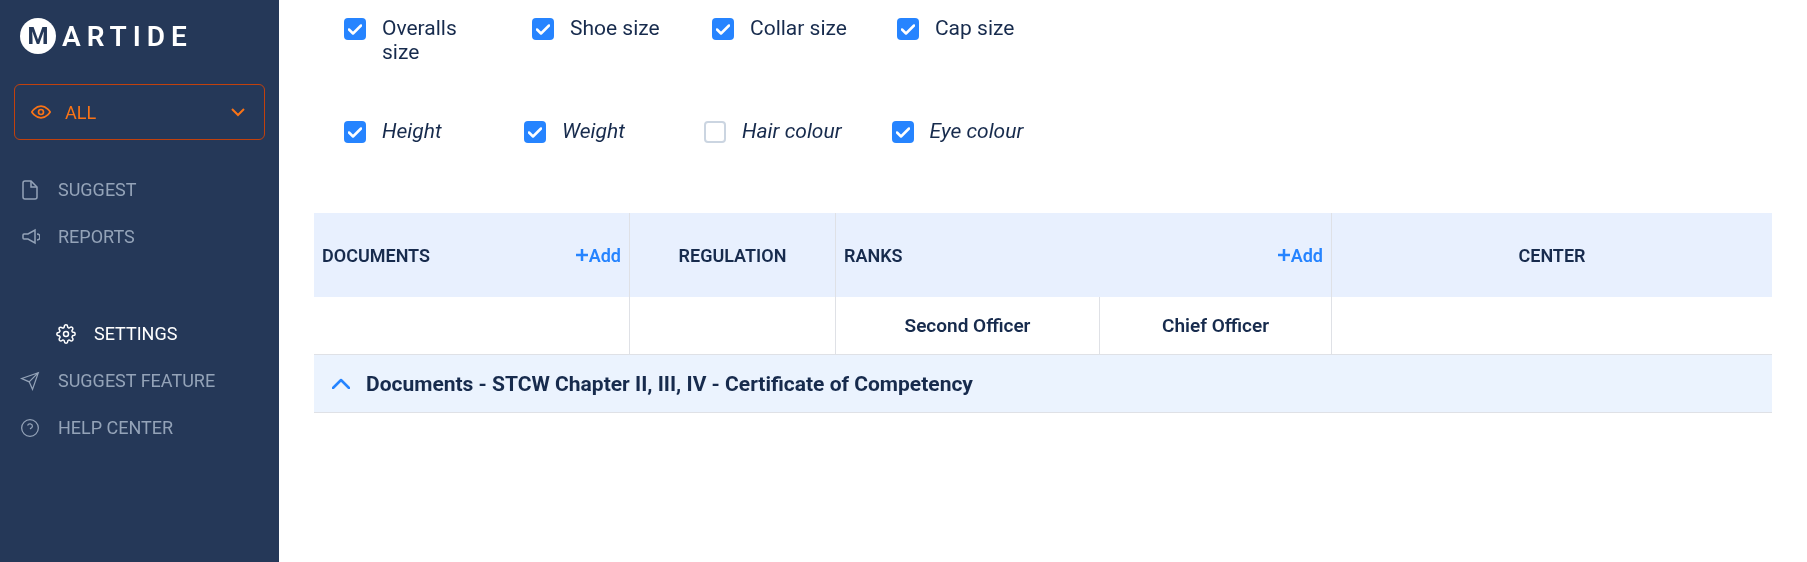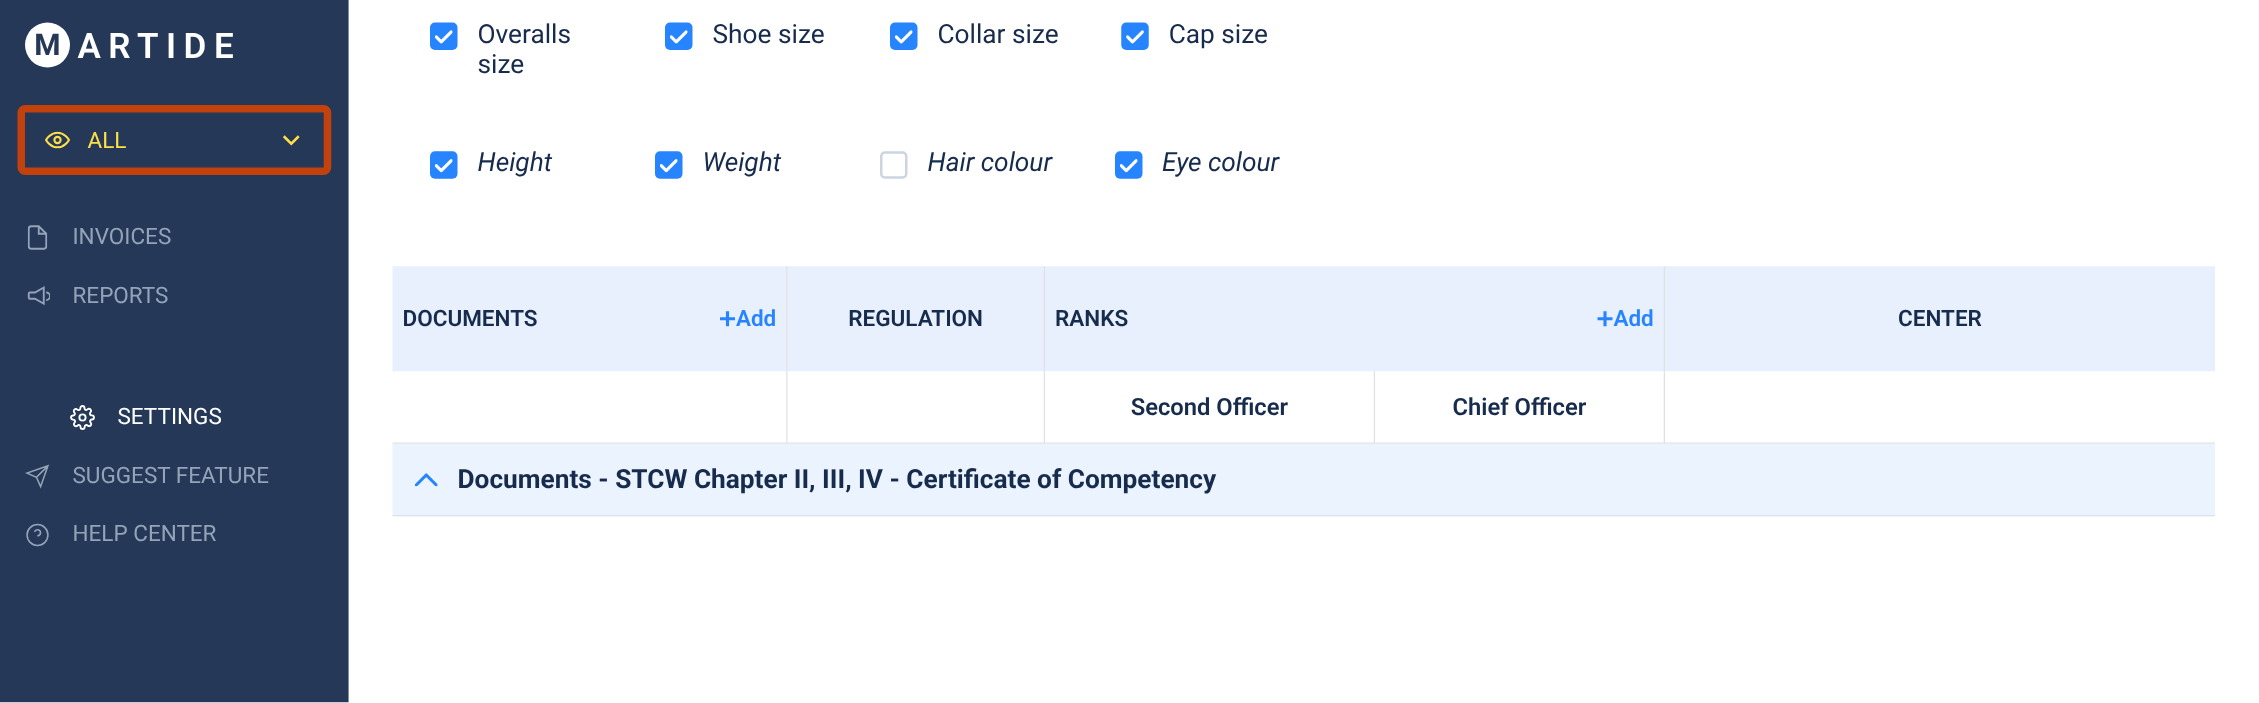--- a/index.html
+++ b/index.html
@@ -36,27 +36,27 @@
       align-items: center;
       justify-content: center;
       color: #253858;
       font-size: 24px;
       font-weight: 700;
       margin-right: 6px;
       letter-spacing: 0;
     }
     .dropdown {
       margin: 12px 14px 26px 14px;
-      border: 6px solid #c2410c;
+      border: 1px solid #c2410c;
       border-radius: 6px;
       height: 56px;
       display: flex;
       align-items: center;
       padding: 16px 16px;
-      color: #fde047;
+      color: #f97316;
       font-size: 18px;
       justify-content: space-between;
       cursor: pointer;
     }
     .dropdown-left {
       display: flex;
       align-items: center;
       gap: 14px;
     }
     .nav-item {
@@ -218,21 +218,21 @@
     </span>
   </div>
 
   <div class="nav-item">
     <span class="nav-icon">
       <svg width="16" height="20" viewBox="0 0 16 20" fill="none" stroke="currentColor" stroke-width="1.5">
           <path d="M9 1H3a2 2 0 00-2 2v14a2 2 0 002 2h10a2 2 0 002-2V7l-6-6z"></path>
           <path d="M9 1v6h6"></path>
         </svg>
     </span>
-    <span>INVOICES</span>
+    <span>SUGGEST</span>
   </div>
 
   <div class="nav-item">
     <span class="nav-icon">
       <svg width="20" height="18" viewBox="0 0 20 18" fill="none" stroke="currentColor" stroke-width="1.5">
           <path d="M3 10v-3a1 1 0 011-1h4l7-4v13l-7-4H4a1 1 0 01-1-1z"></path>
           <path d="M17 6a3 3 0 010 6"></path>
         </svg>
     </span>
     <span>REPORTS</span>

